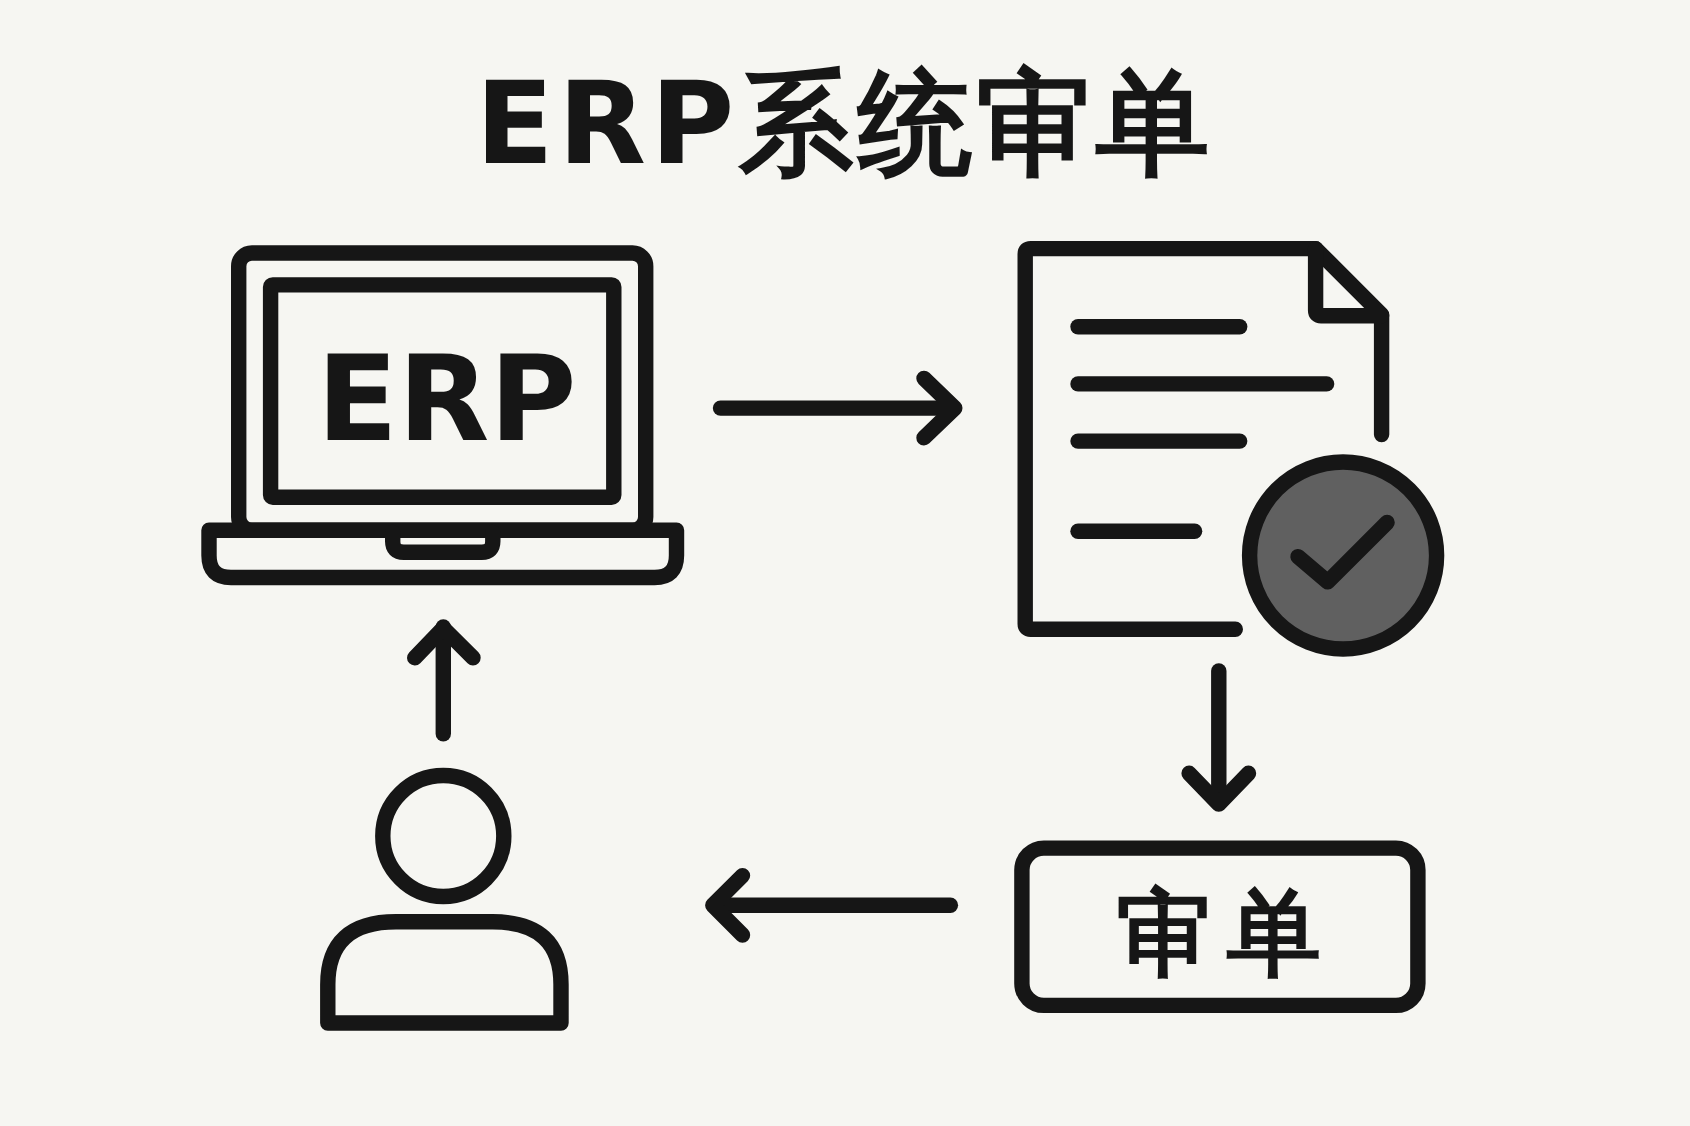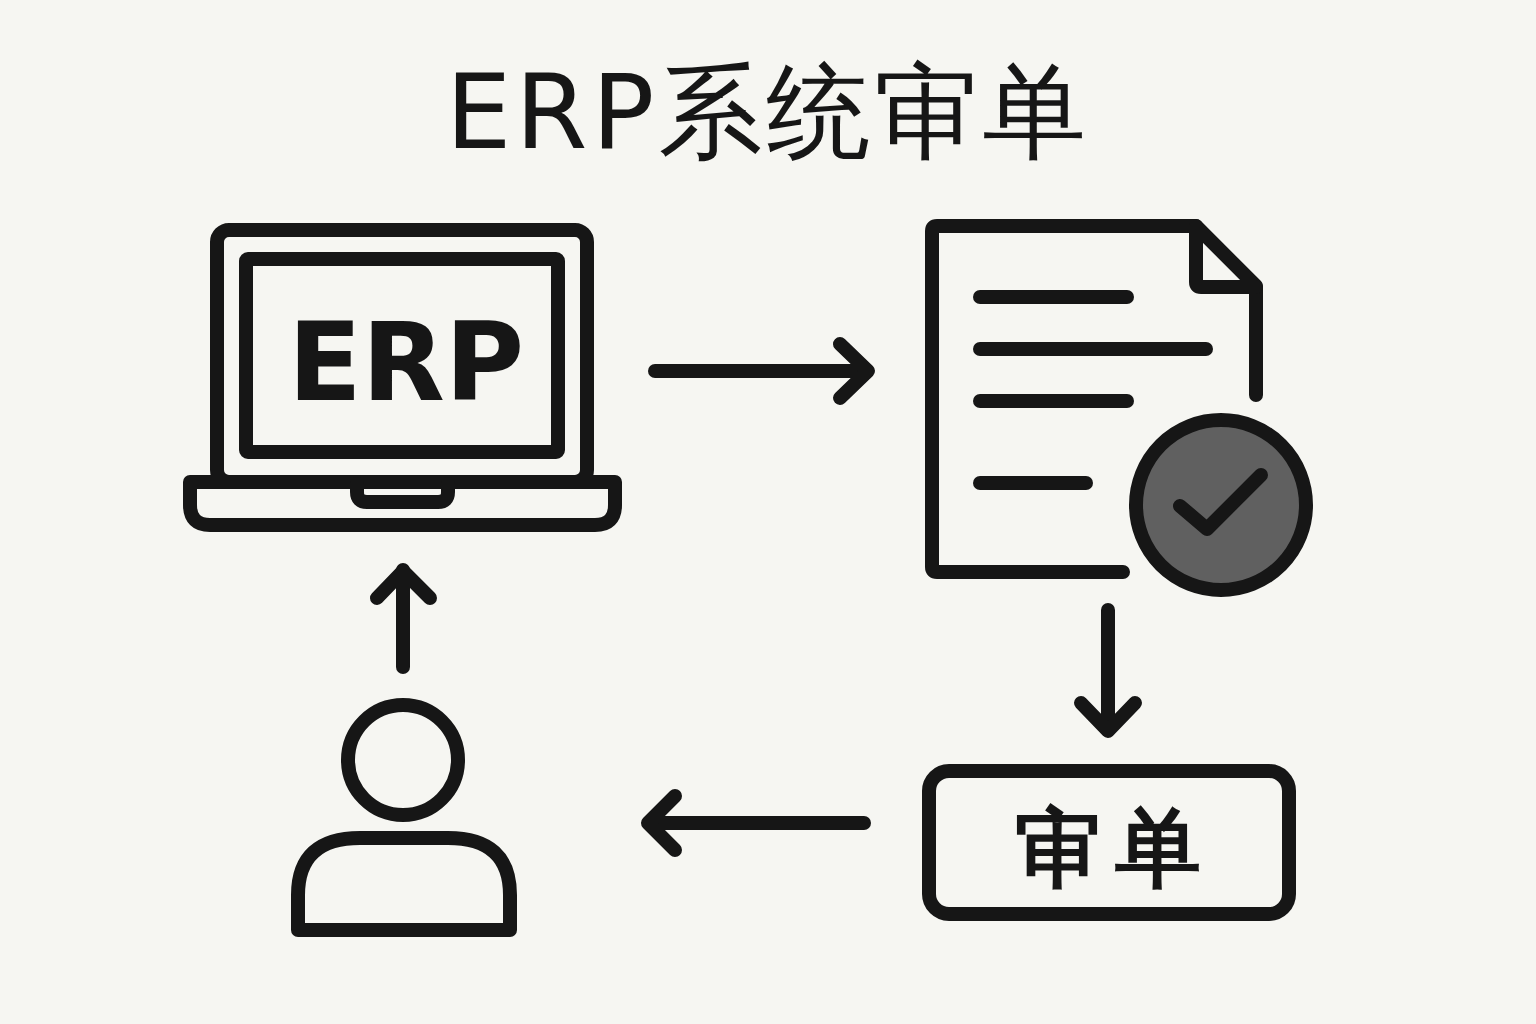--- a/index.html
+++ b/index.html
@@ -1,17 +1,17 @@
 <!DOCTYPE html>
 <html><head>
 <meta charset="utf-8">
 <style>
   html, body { margin: 0; padding: 0; }
   body { width: 1536px; height: 1024px; background: #f6f6f2; position: relative; overflow: hidden; font-family: "DejaVu Sans", sans-serif; }
-  #title { position: absolute; left: 0; width: 1536px; top: 52px; text-align: center; font-size: 104px; font-weight: normal; color: #161616; letter-spacing: 4px; line-height: 120px; }
+  #title { position: absolute; left: 0; width: 1536px; top: 52px; text-align: center; font-size: 104px; font-weight: bold; color: #161616; letter-spacing: 4px; line-height: 120px; }
   svg#diagram { position: absolute; left: 0; top: 0; }
   .erp-text { font-family: "DejaVu Sans", sans-serif; font-weight: bold; font-size: 108px; fill: #161616; }
   .approve-text { font-family: "DejaVu Sans", sans-serif; font-weight: bold; font-size: 86px; fill: #161616; letter-spacing: 14px; }
 </style>
 </head>
 <body>
 
 <div id="title">ERP系统审单</div>
 
 <svg id="diagram" width="1536" height="1024" viewBox="0 0 1536 1024">

